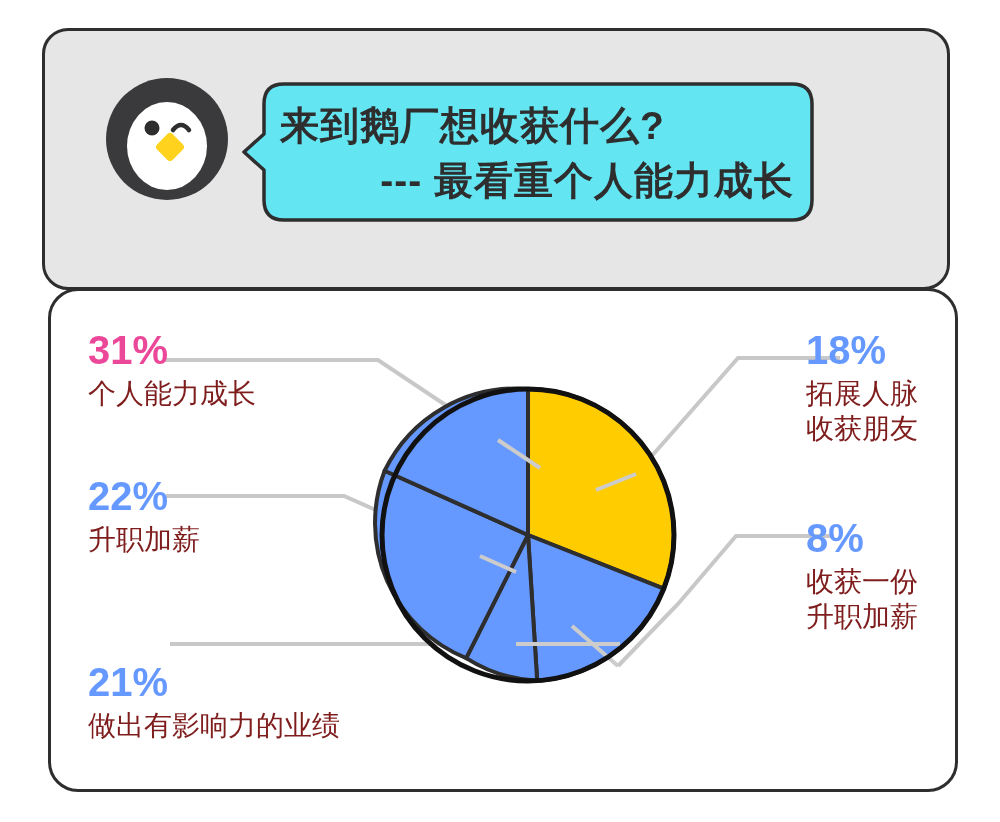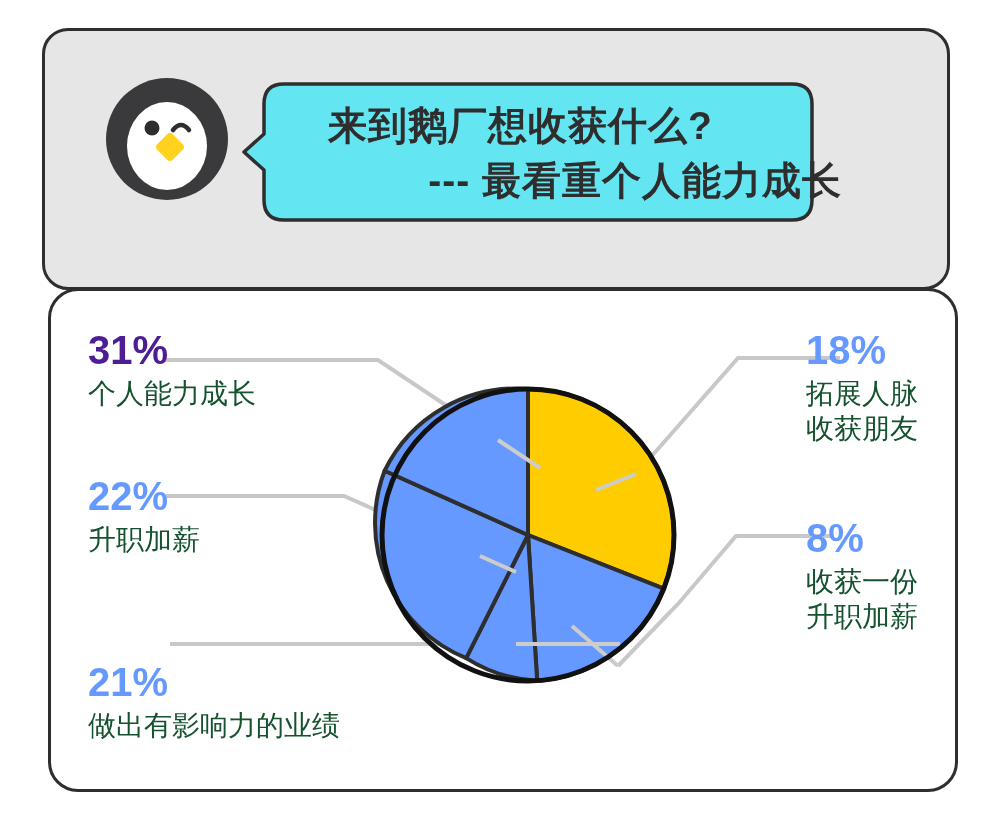--- a/index.html
+++ b/index.html
@@ -71,21 +71,20 @@
     height: 126px;
     display: flex;
     flex-direction: column;
     justify-content: center;
     color: #2e2e2e;
     font-size: 39px;
     font-weight: bold;
     letter-spacing: 1px;
     line-height: 1.42;
     pointer-events: none;
-    margin-left: 48px;
   }
   .bubble-line1 { text-align: left; padding-left: 6px; }
   .bubble-line2 { text-align: right; padding-left: 6px; }
 
   
   .chart-area {
     position: absolute;
     left: 48px;
     top: 288px;
     width: 910px;
@@ -100,28 +99,28 @@
   .label .pct {
     font-size: 40px;
     font-weight: bold;
     line-height: 1.0;
     display: block;
   }
   .label .desc {
     font-size: 28px;
     line-height: 1.25;
     display: block;
-    color: #14532d;
+    color: #7f1d1d;
     margin-top: 6px;
     white-space: pre-line;
   }
   .label.right { text-align: left; }
   .label.left  { text-align: left; }
 
-  .pct.gold { color: #4c1d95; }
+  .pct.gold { color: #ec4899; }
   .pct.blue { color: #6699ff; }
 
   #lbl-31 { left: 88px;  top: 330px; }
   #lbl-22 { left: 88px;  top: 476px; }
   #lbl-21 { left: 88px;  top: 616px; margin-top: 46px; }
   #lbl-18 { right: 82px; top: 330px; }
   #lbl-8  { right: 82px; top: 518px; }
 </style>
 </head>
 <body>

